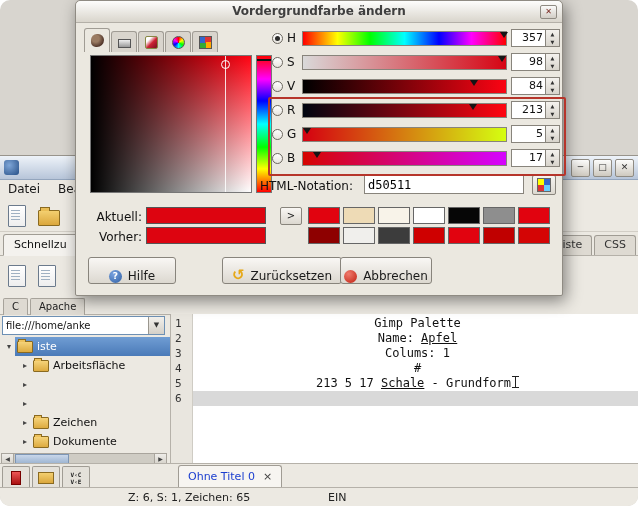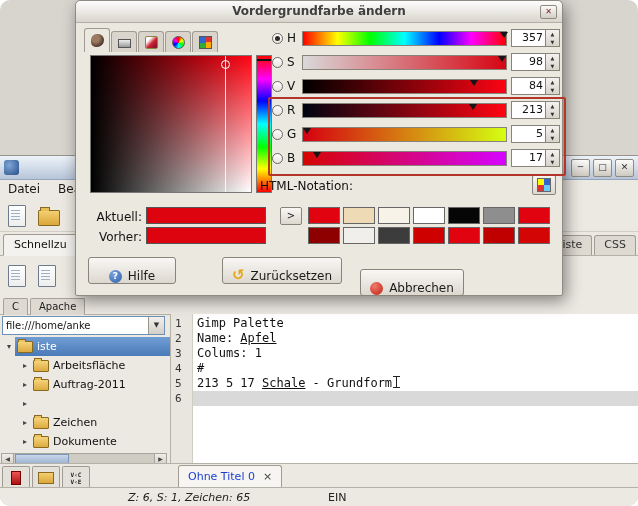--- a/index.html
+++ b/index.html
@@ -46,28 +46,28 @@
   .panel-tabs{position:absolute;left:2px;top:2px;display:flex;gap:2px;}
   .ptab{width:26px;height:21px;background:#e4e1da;border:1px solid #a09c94;border-bottom:none;border-radius:2px 2px 0 0;display:flex;align-items:center;justify-content:center;}
   .icn-bookmark{width:8px;height:12px;background:linear-gradient(#e55,#a11);border:1px solid #700;}
   .icn-sm-folder{width:14px;height:10px;background:linear-gradient(#f3cf70,#dba73c);border:1px solid #8a6a20;}
   .icn-vcve{font:bold 6px/7px "DejaVu Sans Mono",monospace;color:#222;white-space:pre;text-align:center;}
   .doctab{position:absolute;left:178px;top:1px;height:22px;padding:0 9px;background:#f7f5f1;border:1px solid #a09c94;border-bottom:none;border-radius:3px 3px 0 0;display:flex;align-items:center;gap:8px;box-sizing:border-box;}
   .doctab .dlabel{font-size:11px;color:#1b3ecf;}
   .doctab .dclose{font-size:11px;color:#444;}
   .statusbar{position:absolute;left:0;top:331px;width:100%;height:20px;border-top:1px solid #b5b1a9;font-size:11px;color:#222;}
   .st{position:absolute;top:3px;white-space:nowrap;}
-  .st.pos{left:128px;font-style:italic;} .st.mode{left:328px;} .st.type{left:387px;margin-top:48px;}
+  .st.pos{left:128px;} .st.mode{left:328px;} .st.type{left:387px;margin-top:48px;}
 
   
   .editor{position:absolute;left:170px;top:158px;width:468px;height:149px;background:#fff;border-left:1px solid #b5b1a9;display:flex;box-sizing:border-box;}
   .gutter{width:22px;background:#e9e6df;border-right:1px solid #cfccc4;font:11px/15px "DejaVu Sans Mono",monospace;color:#333;padding:2px 0 0 4px;box-sizing:border-box;flex:none;}
   .gutter .gnum{height:15px;}
   .edlines{flex:1;font:12px/15px "DejaVu Sans Mono",monospace;color:#111;padding-top:2px;}
-  .ed-line{height:15px;white-space:pre;padding-left:4px;}
+  .ed-line{height:15px;white-space:pre;padding-left:4px;text-align:center;}
   .ed-line.current{background:#d9d9d9;}
   .u{text-decoration:underline;}
   .ibeam{display:inline-block;width:7px;height:12px;margin-left:1px;vertical-align:-1px;
     background-image:linear-gradient(#222,#222),linear-gradient(#222,#222),linear-gradient(#222,#222);
     background-size:1px 100%,7px 1px,7px 1px;background-position:center,top center,bottom center;background-repeat:no-repeat;}
 
   
   .icn-page{width:16px;height:20px;background:linear-gradient(#fff,#eee);border:1px solid #6b7a8c;border-radius:1px;position:relative;}
   .icn-page::after{content:"";position:absolute;left:2px;top:4px;width:9px;height:1px;background:#9fb0c2;box-shadow:0 3px 0 #9fb0c2,0 6px 0 #9fb0c2,0 9px 0 #9fb0c2;}
   .icn-openfolder{width:20px;height:14px;background:linear-gradient(#f3cf70,#dba73c);border:1px solid #8a6a20;border-radius:1px;position:relative;margin-top:5px;}
@@ -117,21 +117,21 @@
   .cur-label{top:209px;} .prev-label{top:229px;}
   .cmp-swatch{position:absolute;left:70px;width:120px;height:17px;border:1px solid #555;box-sizing:border-box;}
   .cur-swatch{top:206px;} .prev-swatch{top:226px;}
   .hist-btn{position:absolute;left:204px;top:206px;width:22px;height:18px;background:linear-gradient(#f9f7f4,#dcd8d0);border:1px solid #88847c;border-radius:2px;font-size:10px;line-height:16px;text-align:center;color:#222;box-sizing:border-box;}
   .swgrid{position:absolute;left:232px;top:206px;}
   .swrow{display:flex;gap:3px;margin-bottom:3px;}
   .sw{width:32px;height:17px;border:1px solid #666;box-sizing:border-box;}
   .btn{position:absolute;top:256px;height:27px;background:linear-gradient(#f9f7f4,#dcd8d0);border:1px solid #88847c;border-radius:3px;display:flex;align-items:flex-end;justify-content:center;gap:6px;font-size:12px;color:#1a1a1a;box-sizing:border-box;}
   .btn-help{left:12px;width:88px;}
   .btn-reset{left:146px;width:120px;}
-  .btn-cancel{left:284px;width:104px;margin-top:12px;}
+  .btn-cancel{left:264px;width:92px;}
   .btn-ok{left:384px;width:94px;border-color:#4b6ea9;box-shadow:0 0 0 1px #7d9cc9;}
   .icn-help{width:13px;height:13px;border-radius:50%;background:radial-gradient(circle at 35% 30%,#7aa3e0,#2f5fa3);position:relative;flex:none;}
   .icn-help::after{content:"?";position:absolute;inset:0;color:#fff;font:bold 9px/13px "DejaVu Sans",sans-serif;text-align:center;}
   .icn-reset{color:#e6a817;font:bold 15px/15px "DejaVu Sans",sans-serif;}
   .icn-reset::after{content:"↺";}
   .icn-cancel{width:13px;height:13px;border-radius:50%;background:radial-gradient(circle at 35% 30%,#f07b6d,#c01f10);flex:none;}
   .icn-ok{color:#2f5fa3;font:bold 14px/14px "DejaVu Sans",sans-serif;}
   .icn-ok::after{content:"↵";}
 </style>
 </head>
@@ -193,24 +193,20 @@
             </div>
             <div class="trow child">
               <span class="exp">▸</span>
               <span class="rowbody">
                 <span class="tree-folder"></span>
                 <span class="tlabel">Arbeitsfläche</span>
               </span>
             </div>
             <div class="trow child">
               <span class="exp">▸</span>
-              <span class="rowbody">
-                <span class="tree-folder"></span>
-                <span class="tlabel">Auftrag-2011</span>
-              </span>
             </div>
             <div class="trow child">
               <span class="exp">▸</span>
             </div>
             <div class="trow child">
               <span class="exp">▸</span>
               <span class="rowbody">
                 <span class="tree-folder"></span>
                 <span class="tlabel">Zeichen</span>
               </span>
@@ -387,20 +383,21 @@
               <span class="spin-arrows">
                 <i>▲</i>
                 <i>▼</i>
               </span>
             </div>
           </div>
         </div>
       <div class="annotation"></div>
 
       <span class="html-label">HTML-Notation:</span>
+      <input class="html-input" value="d50511" style="">
       <span class="picker-btn">
           <span class="icn-colorgrid"></span>
         </span>
 
       <span class="cmp-label cur-label">Aktuell:</span>
       <span class="cmp-label prev-label">Vorher:</span>
       <span class="cmp-swatch cur-swatch" style="background: rgb(221, 4, 16);"></span>
       <span class="cmp-swatch prev-swatch" style="background: rgb(221, 4, 16);"></span>
 
       <span class="hist-btn">&gt;</span>

